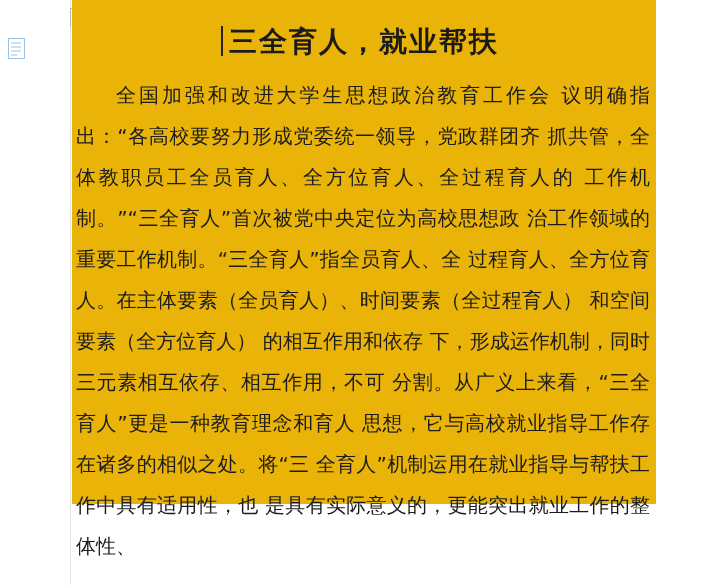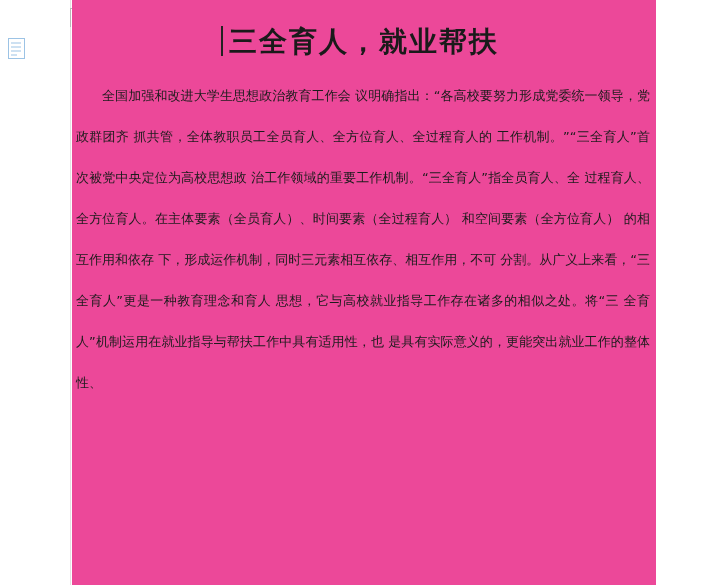--- a/index.html
+++ b/index.html
@@ -64,22 +64,22 @@
     top: 8px;
     border-right-width: 1px;
     border-top-width: 1px;
   }
   
   .doc {
     position: absolute;
     left: 72px;
     top: 0;
     width: 584px;
-    height: 585px;
-    background: #ec4899;
+    height: 504px;
+    background: #eab308;
   }
   .doc-title {
     margin: 0;
     padding-top: 22px;
     text-align: center;
     font-family: "DejaVu Sans", "Liberation Sans", sans-serif;
     font-size: 28px;
     font-weight: 700;
     letter-spacing: 2px;
     color: #1a1a1a;
@@ -95,21 +95,21 @@
     left: -8px;
     top: 4px;
     width: 1.5px;
     height: 30px;
     background: #222222;
   }
   .doc-body {
     margin: 14px 0 0 0;
     padding: 0 6px 0 4px;
     font-family: "DejaVu Sans", "Liberation Sans", sans-serif;
-    font-size: 13px;
+    font-size: 20px;
     line-height: 41px;
     color: #1c1c1c;
     text-align: justify;
     text-justify: inter-character;
     text-indent: 2em;
     word-break: break-all;
   }
 </style>
 </head>
 <body>

